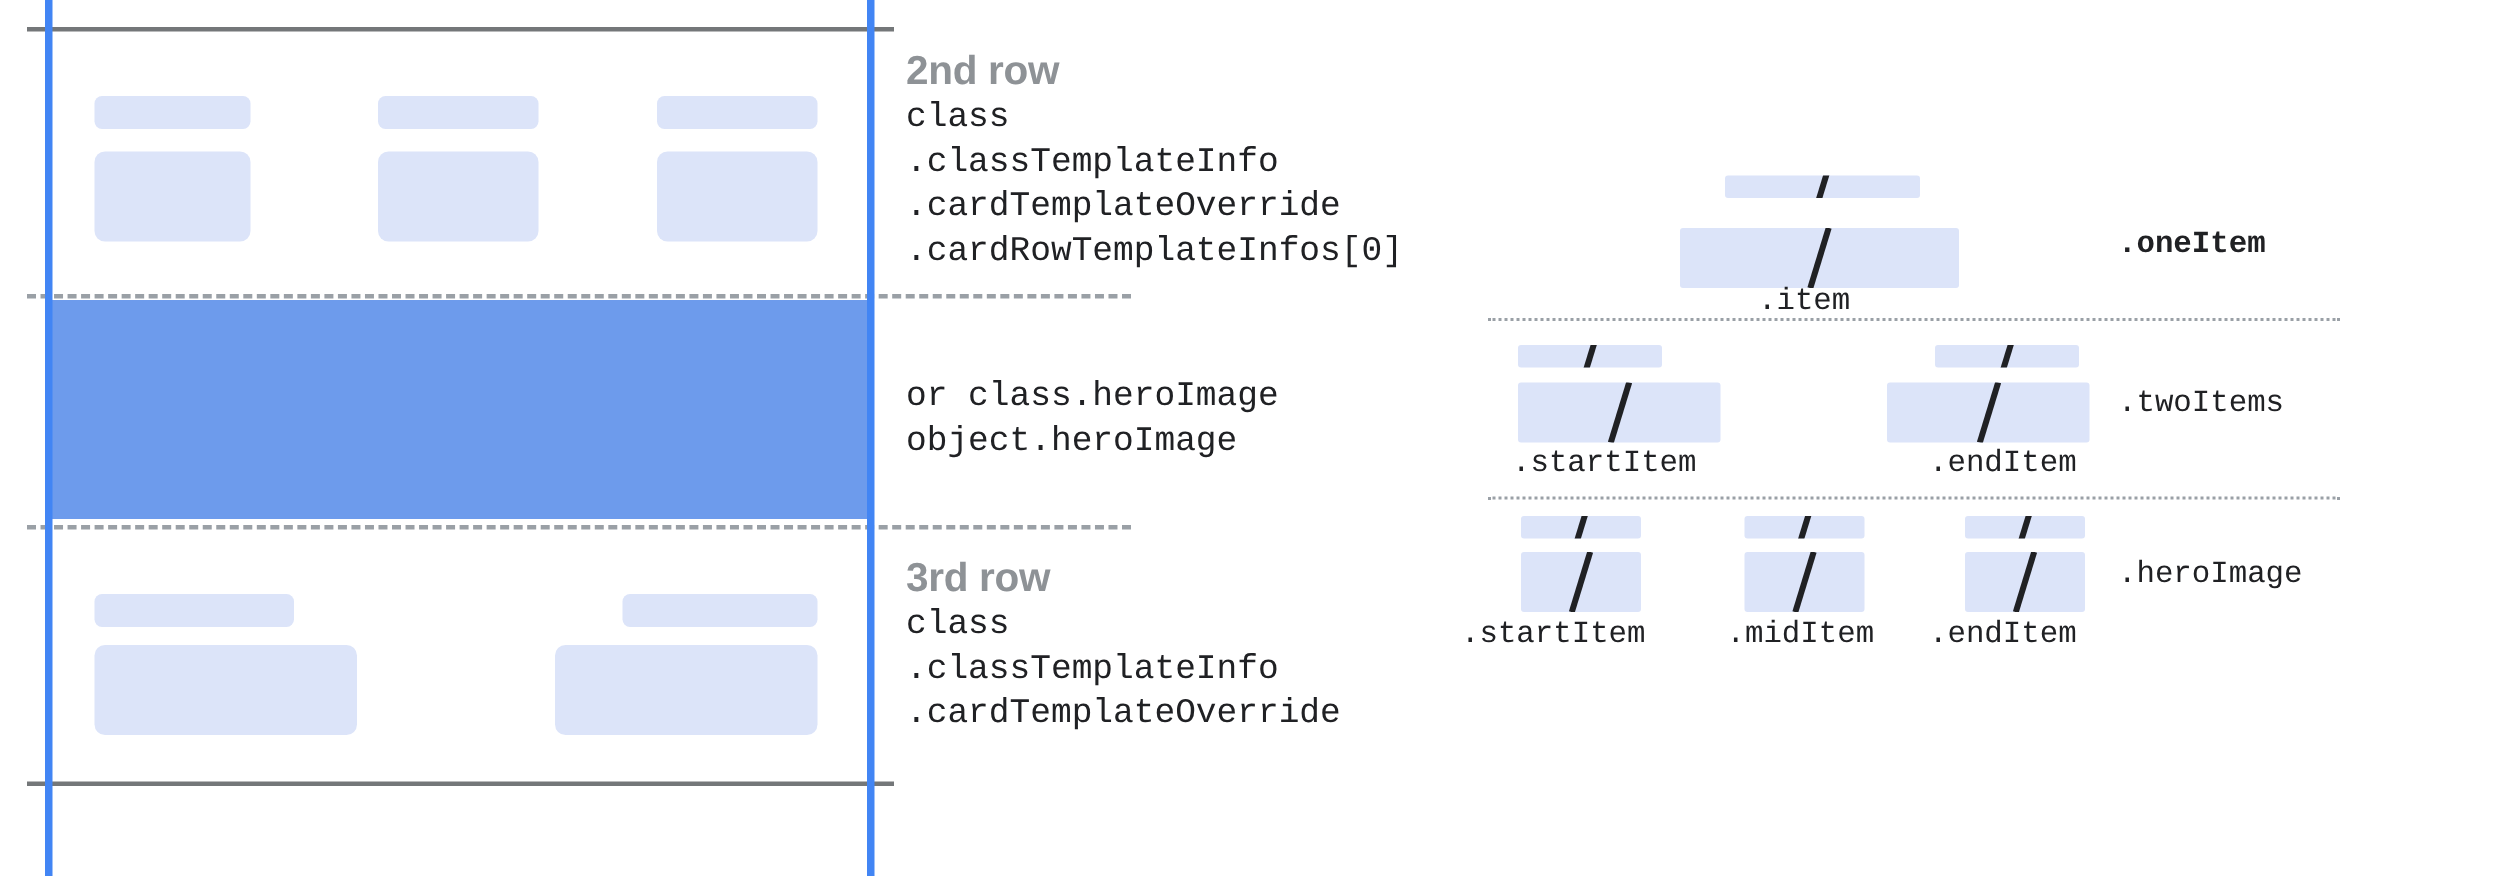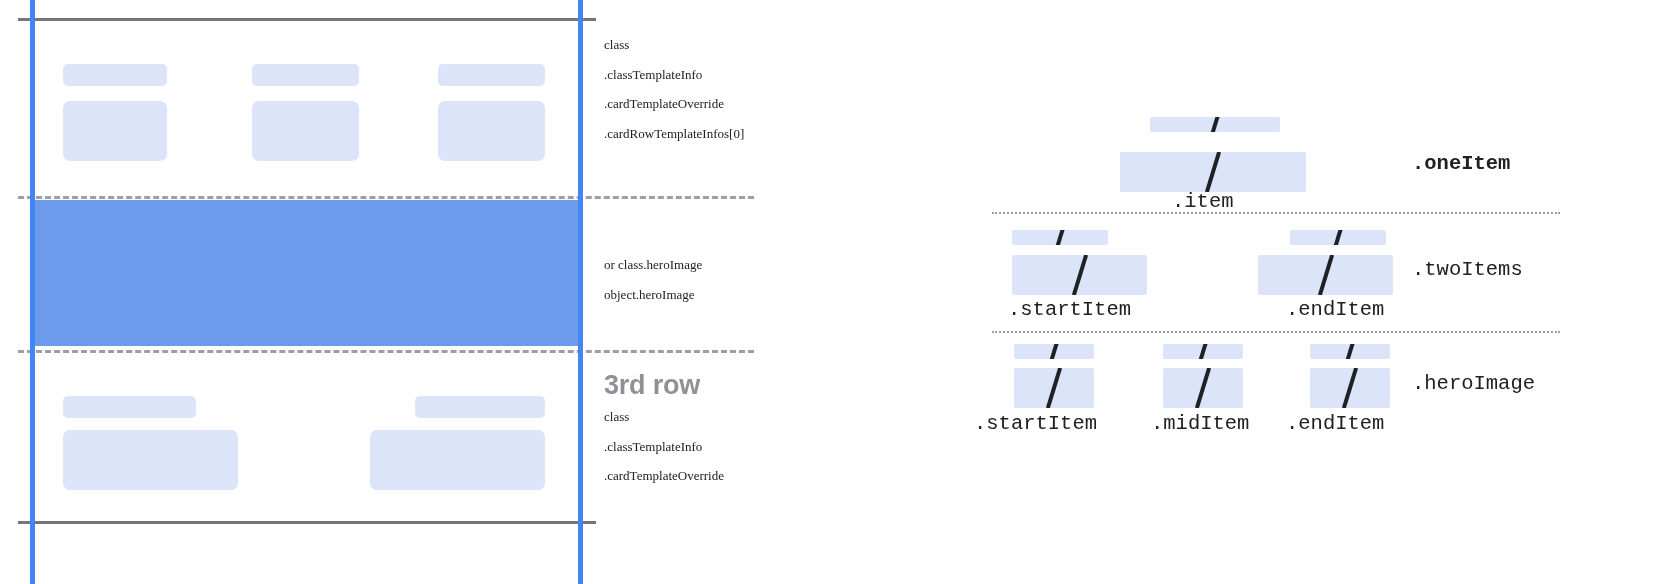--- a/index.html
+++ b/index.html
@@ -76,22 +76,22 @@
   }
   .note-title {
     font-family: "Liberation Sans", sans-serif;
     font-size: 27px;
     font-weight: bold;
     color: #8e9296;
     line-height: 34px;
     letter-spacing: -0.2px;
   }
   .note-code {
-    font-family: Liberation Serif, serif;
-    font-size: 13px;
+    font-family: Liberation Mono, monospace;
+    font-size: 23px;
     color: #202124;
     line-height: 29.5px;
     white-space: pre;
   }
 
   
   #item-diagram {
     position: absolute;
     left: 960px; top: 0;
     width: 716px; height: 584px;
@@ -168,20 +168,21 @@
   <div class="ph small" style="left:415px; top:396px; width:130px;"></div>
 
   <div class="ph big" style="left:63px;  top:430px; width:175px;"></div>
   <div class="ph big" style="left:370px; top:430px; width:175px;"></div>
 
   <div class="vline start"></div>
   <div class="vline end"></div>
 </div>
 
 <div class="note" style="top:30px;">
+  <div class="note-title">2nd row</div>
   <div class="note-code">class</div>
   <div class="note-code">.classTemplateInfo</div>
   <div class="note-code">.cardTemplateOverride</div>
   <div class="note-code">.cardRowTemplateInfos[0]</div>
 </div>
 
 <div class="note" style="top:250px;">
   <div class="note-code">or class.heroImage</div>
   <div class="note-code">object.heroImage</div>
 </div>

